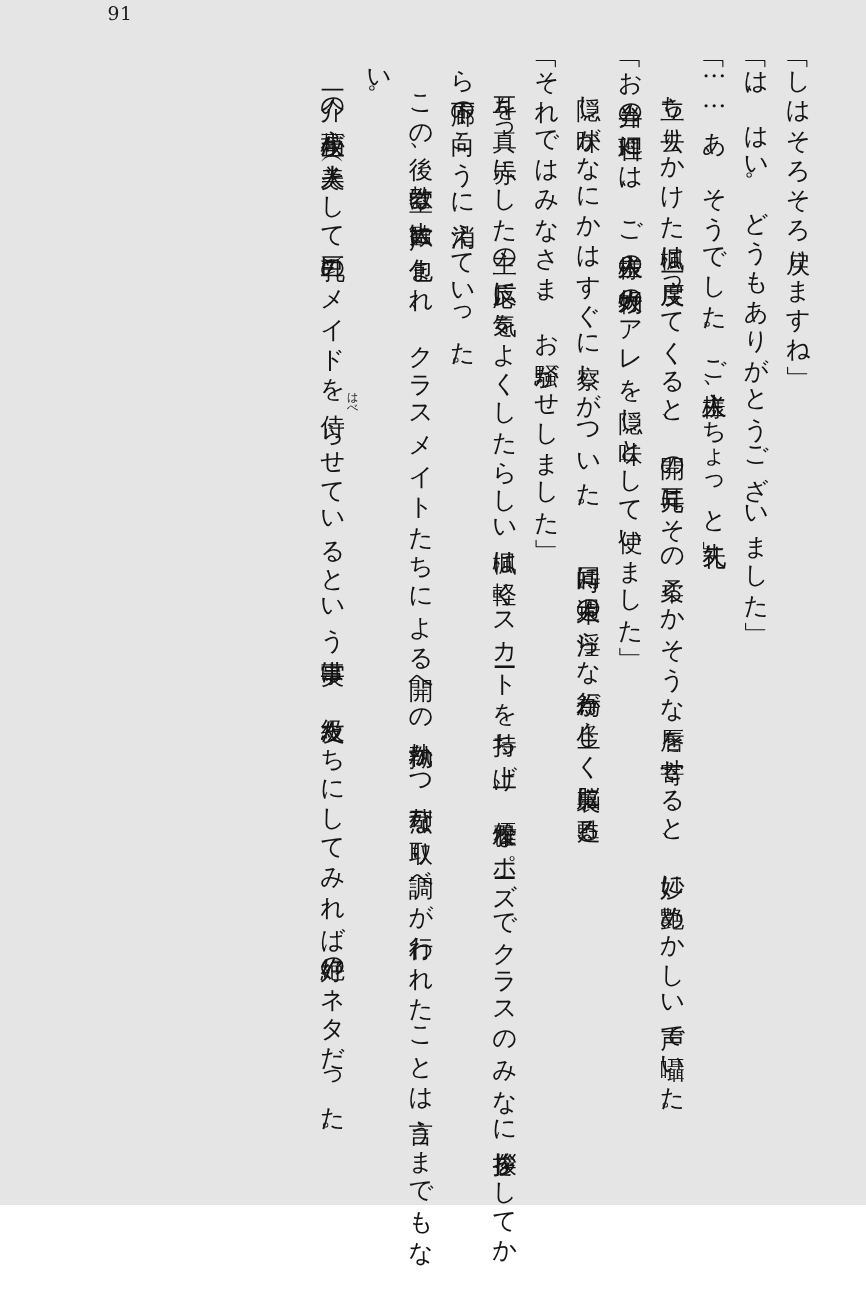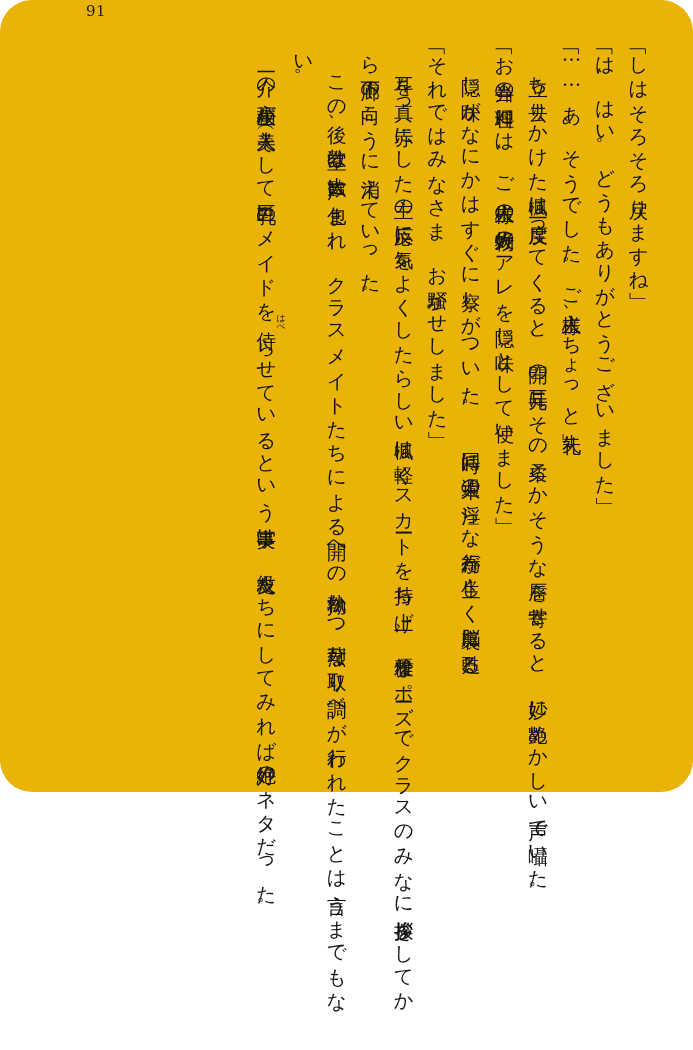--- a/index.html
+++ b/index.html
@@ -13,23 +13,22 @@
     position: relative;
     font-family: "DejaVu Serif", "Liberation Serif", serif;
     color: #111111;
     overflow: hidden;
   }
 
   .page {
     position: absolute;
     inset: 0;
     width: 693px;
-    height: 792px;
-    background: #eab308;
-    border-radius: 32px;
+    height: 964px;
+    background: #e5e5e5;
   }
 
   .page-number {
     position: absolute;
     top: 2px;
     left: 86px;
     font-size: 15px;
     letter-spacing: 0.5px;
     color: #1a1a1a;
     font-family: "DejaVu Serif", "Liberation Serif", serif;

